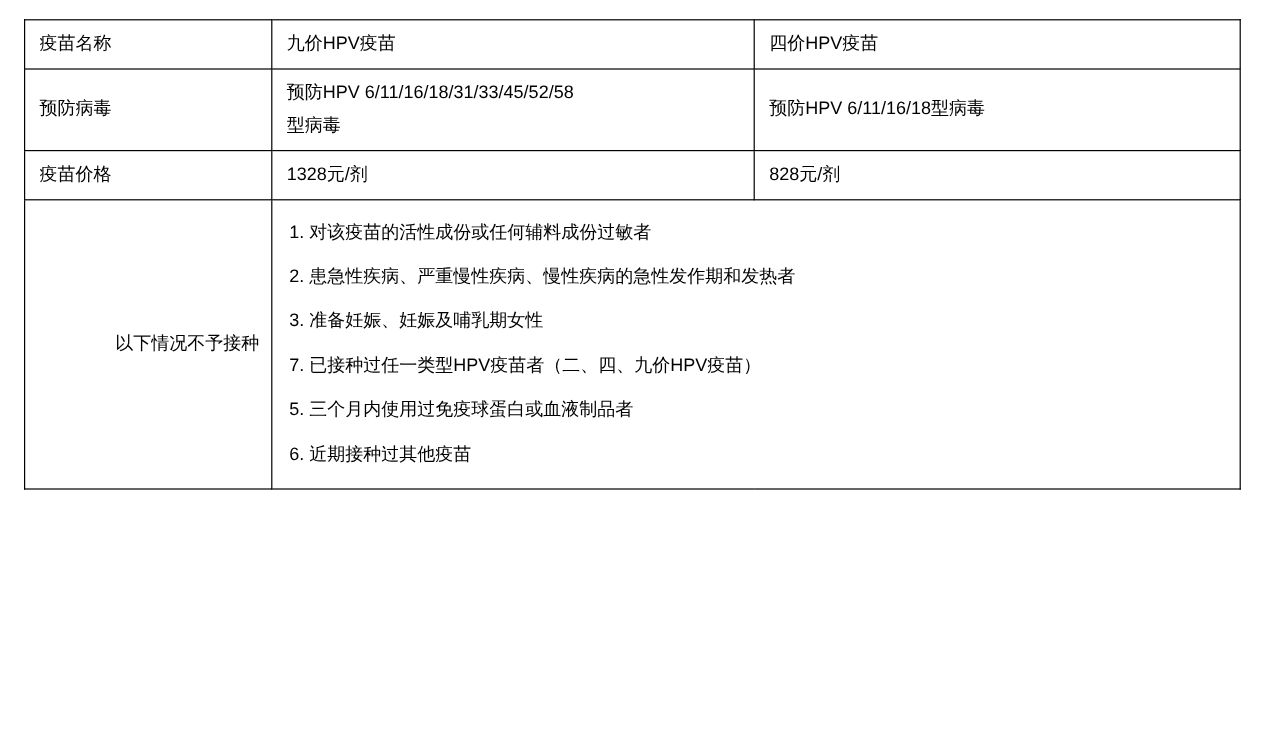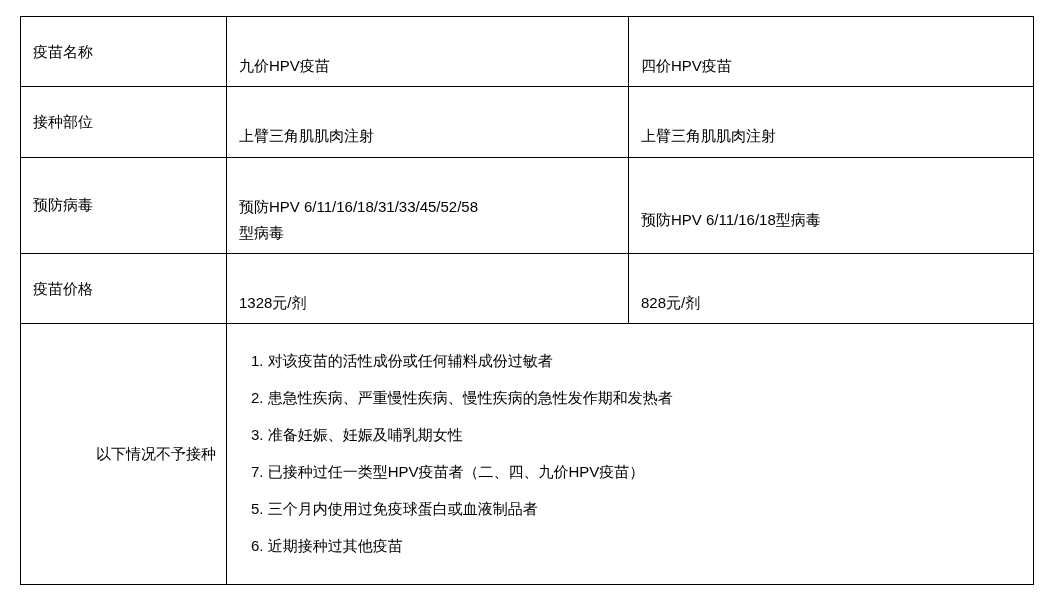--- a/index.html
+++ b/index.html
@@ -39,30 +39,29 @@
   col.c-four  { width: 405px; }
 
   td.label-cell {
     padding-left: 14px;
   }
   td.val-cell {
     padding-left: 14px;
   }
   .multi-line {
     display: block;
-    margin-top: 29px;
   }
   .multi-line span {
     display: block;
   }
   td.notes-cell {
     padding: 10px 10px 12px 14px;
   }
   ol.notes-list {
-    margin: 12px;
+    margin: 2px;
     padding: 0;
     list-style: none;
   }
   ol.notes-list li {
     font-size: 15px;
     line-height: 1.6;
     padding: 6px 0 7px 0;
     white-space: nowrap;
   }
   td.notes-label {
@@ -85,33 +84,20 @@
       <tr>
         <td class="label-cell"><span>疫苗名称</span></td>
         <td class="val-cell">
           <span class="multi-line">
             <span>九价HPV疫苗</span>
           </span>
         </td>
         <td class="val-cell">
           <span class="multi-line">
             <span>四价HPV疫苗</span>
-          </span>
-        </td>
-      </tr>
-      <tr>
-        <td class="label-cell"><span>接种部位</span></td>
-        <td class="val-cell">
-          <span class="multi-line">
-            <span>上臂三角肌肌肉注射</span>
-          </span>
-        </td>
-        <td class="val-cell">
-          <span class="multi-line">
-            <span>上臂三角肌肌肉注射</span>
           </span>
         </td>
       </tr>
       <tr>
         <td class="label-cell"><span>预防病毒</span></td>
         <td class="val-cell">
           <span class="multi-line">
             <span>预防HPV 6/11/16/18/31/33/45/52/58</span>
             <span>型病毒</span>
           </span>

